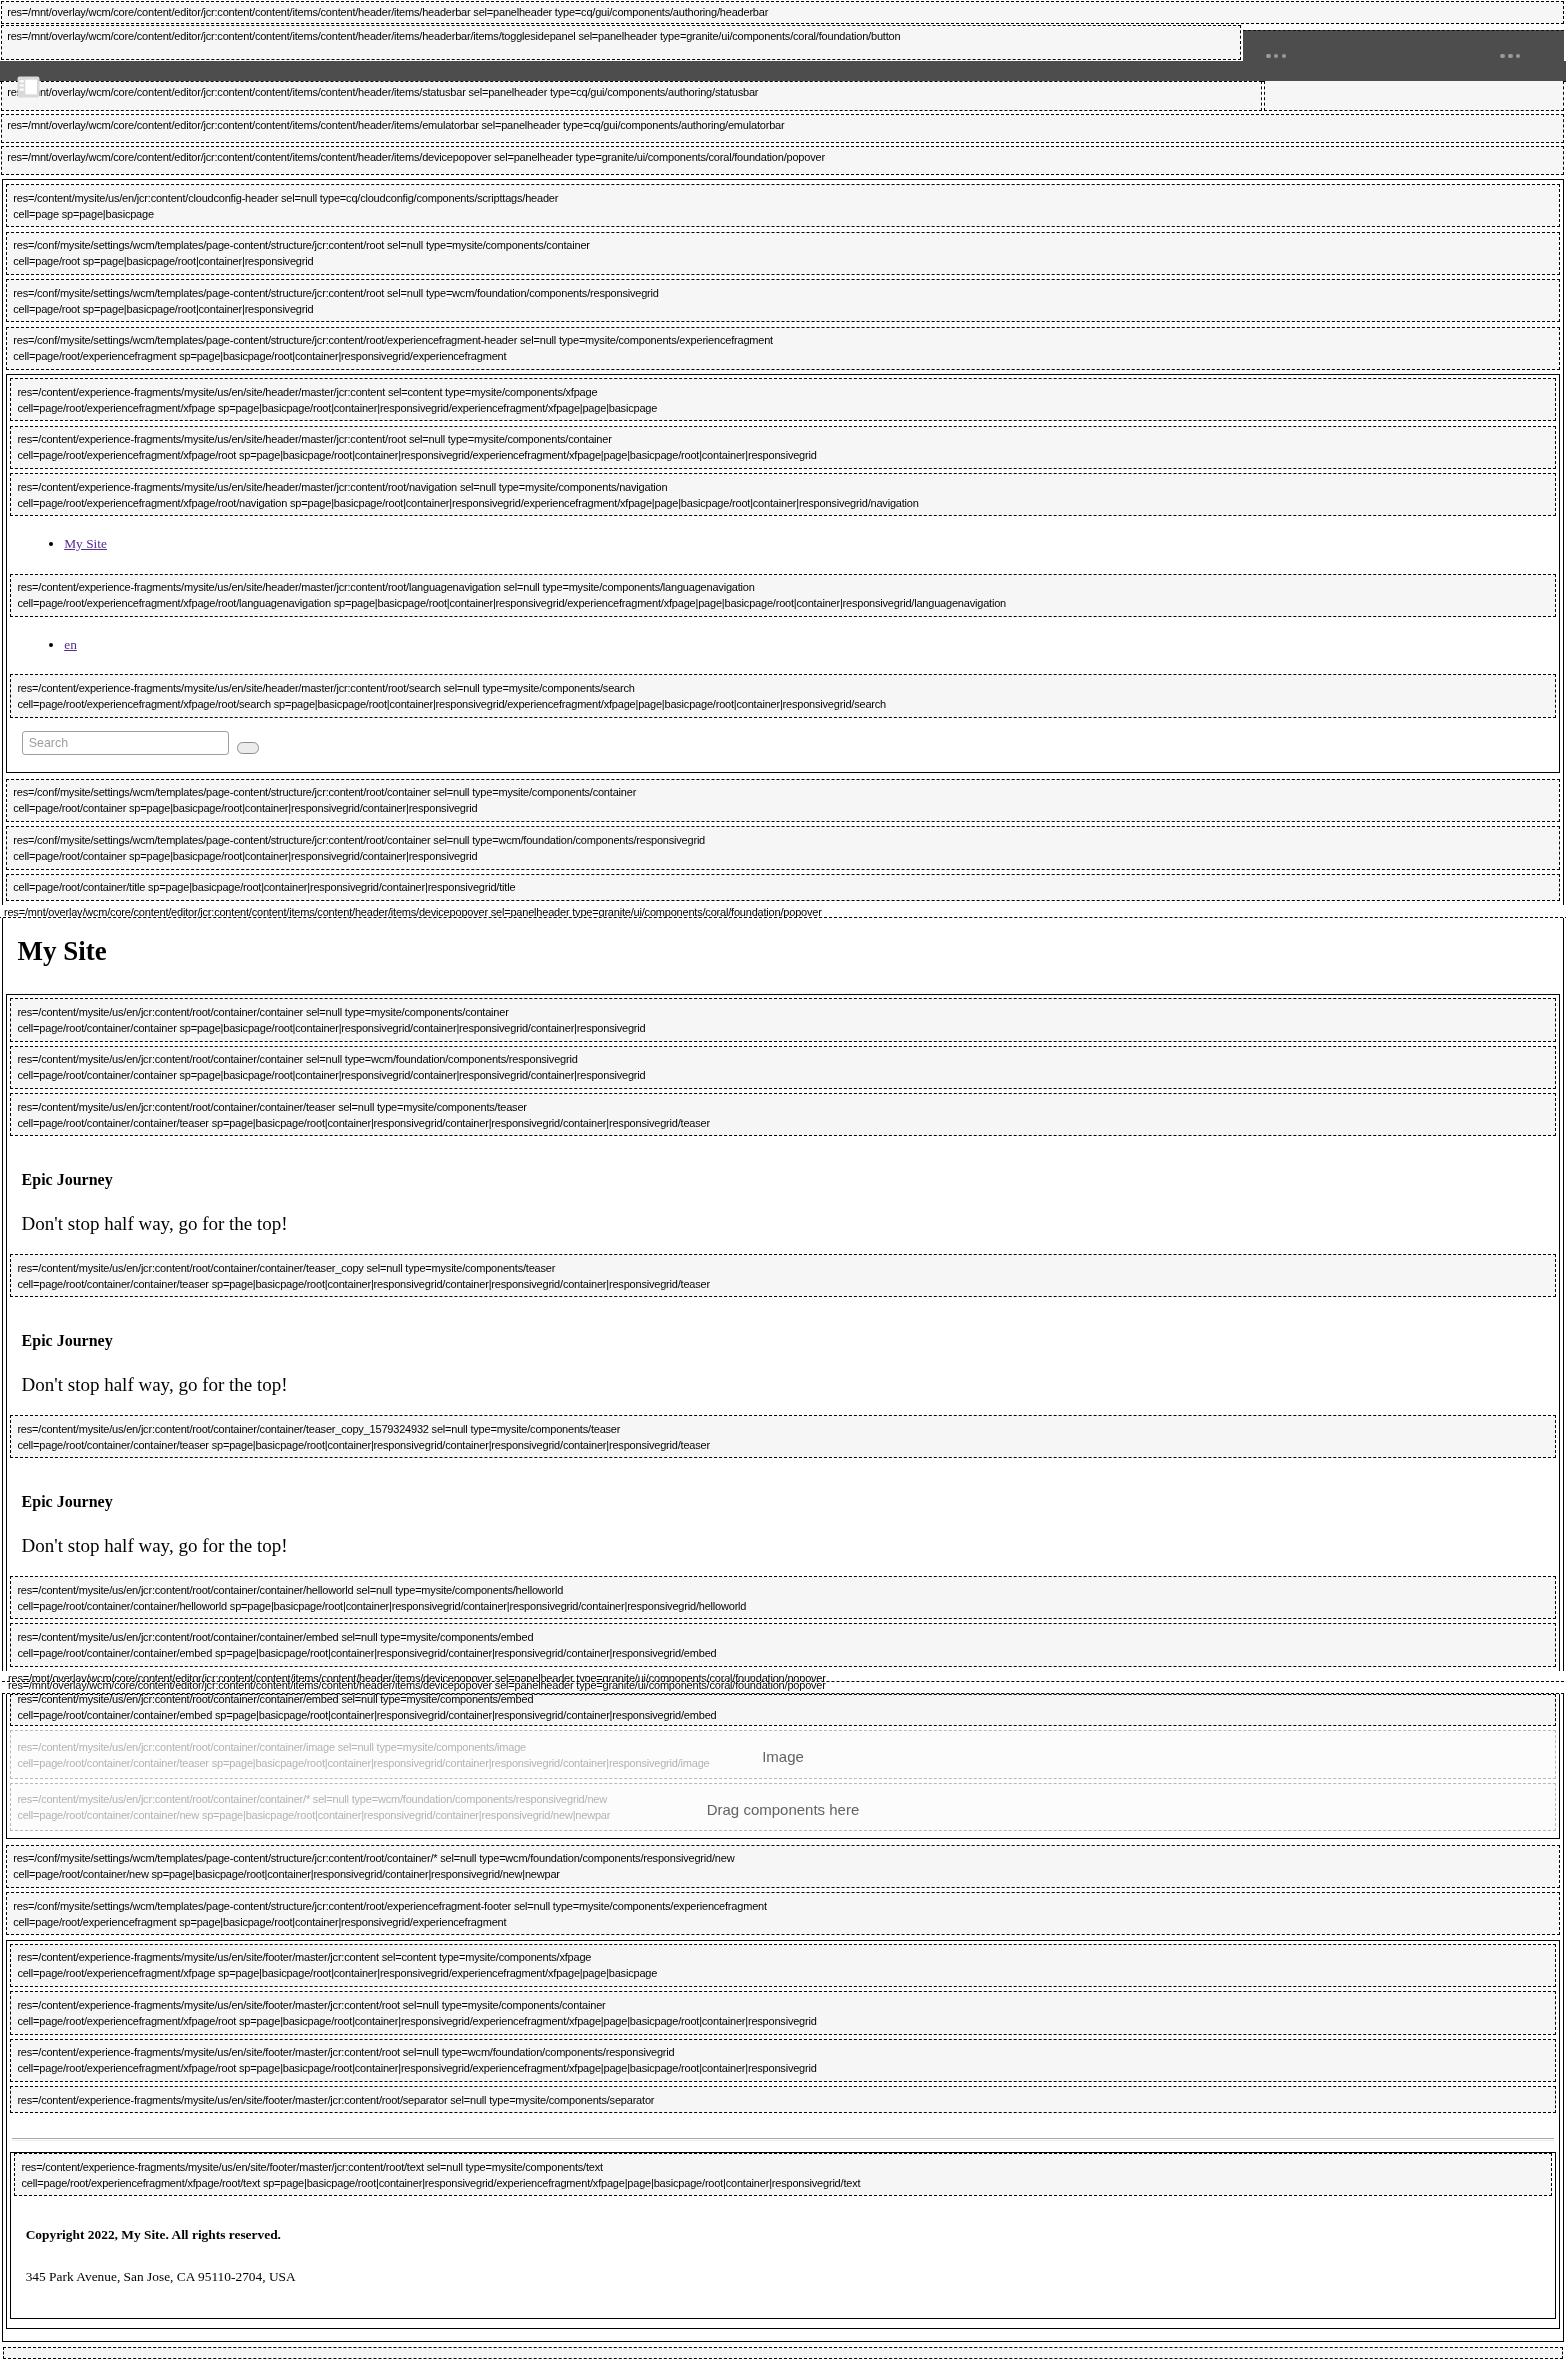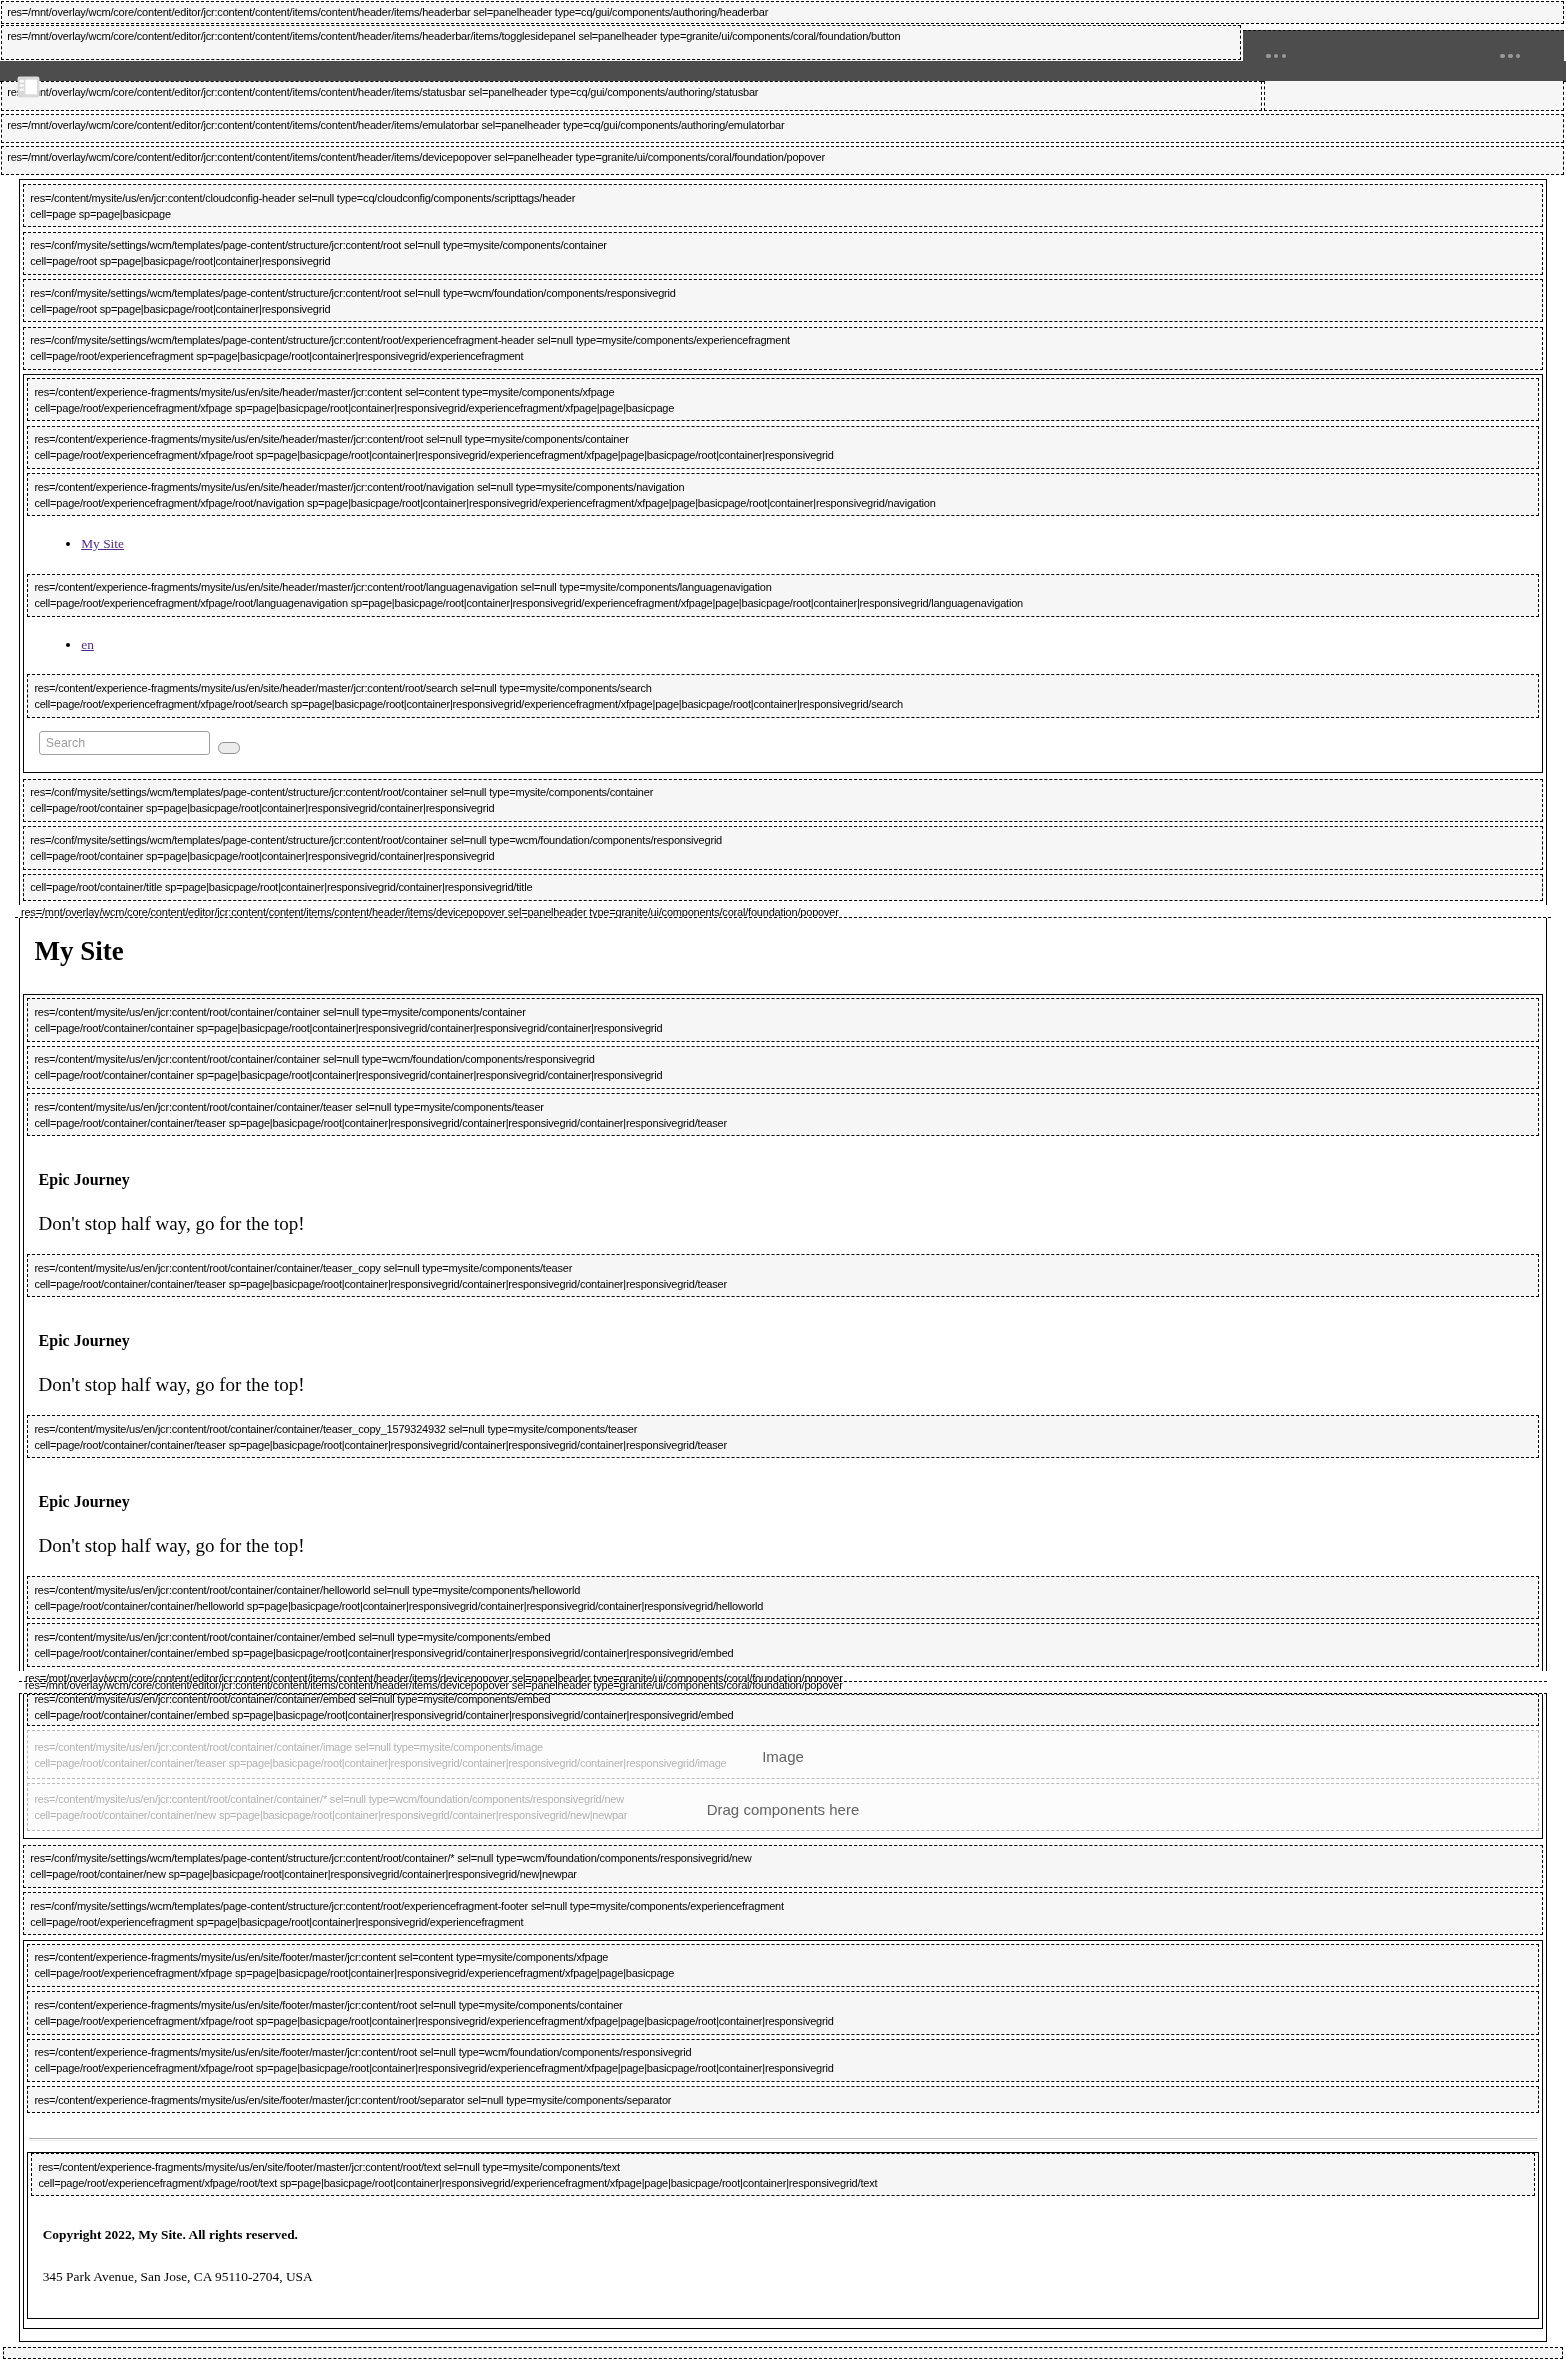--- a/index.html
+++ b/index.html
@@ -55,21 +55,21 @@
 
   .ellipsis-btn { position:absolute; top:23px; display:flex; gap:3.1px; cursor:pointer; }
   .ellipsis-btn.e1 { left:23px; }
   .ellipsis-btn.e2 { right:44px; }
   .ellipsis-btn i { width:4.7px; height:4.7px; border-radius:50%; background:#9a9a9a; display:block; }
 
   .panel-icon { position:absolute; top:76px; left:17px; width:23px; height:22px; z-index:3; cursor:pointer; }
 
   
   .outer-box {
-    margin:0 19px; border:1px solid #000;
+    margin:0 2px; border:1px solid #000;
     padding:4.1px 3.1px 7.2px 3.1px;
     position:relative;
   }
   .group-box {
     border:1px solid #000;
     padding:3.1px;
     margin:1px 0 5.2px 0;
   }
   .solid-box {
     border:1px solid #000;
@@ -88,21 +88,21 @@
   .teaser-title { font-family:"Liberation Serif", serif; font-weight:bold;
                   font-size:16px; margin:35px 0 0 11.4px; }
   .teaser-desc  { font-family:Liberation Serif, serif; font-size:19px;
                   margin:24px 0 18.6px 11.4px; }
   .footer-p1 { font-family:"Liberation Serif", serif; font-size:13.4px; margin:31px 0 0 11.4px;font-weight:bold; }
   .footer-p2 { font-family:"Liberation Serif", serif; font-size:13.4px; margin:26px 0 17.6px 11.4px; }
 
   
   .search-area { display:flex; align-items:flex-start; margin:13.4px 0 14.5px 11.4px; }
   .search-input {
-    width:171px; height:24px;
+    width:207px; height:24px;
     border:1px solid #9e9e9e; border-radius:3.1px;
     font-family:"Liberation Sans", sans-serif; font-size:12.4px;
     padding:0 6.2px; background:#fff; color:#333; outline:none;
   }
   .search-input::placeholder { color:#9e9e9e; }
   .search-btn {
     margin:11.4px 0 0 8.3px; width:22px; height:11.4px;
     background:#ececec; border:1px solid #8f8f8f; border-radius:5.7px; cursor:pointer;
   }
 

